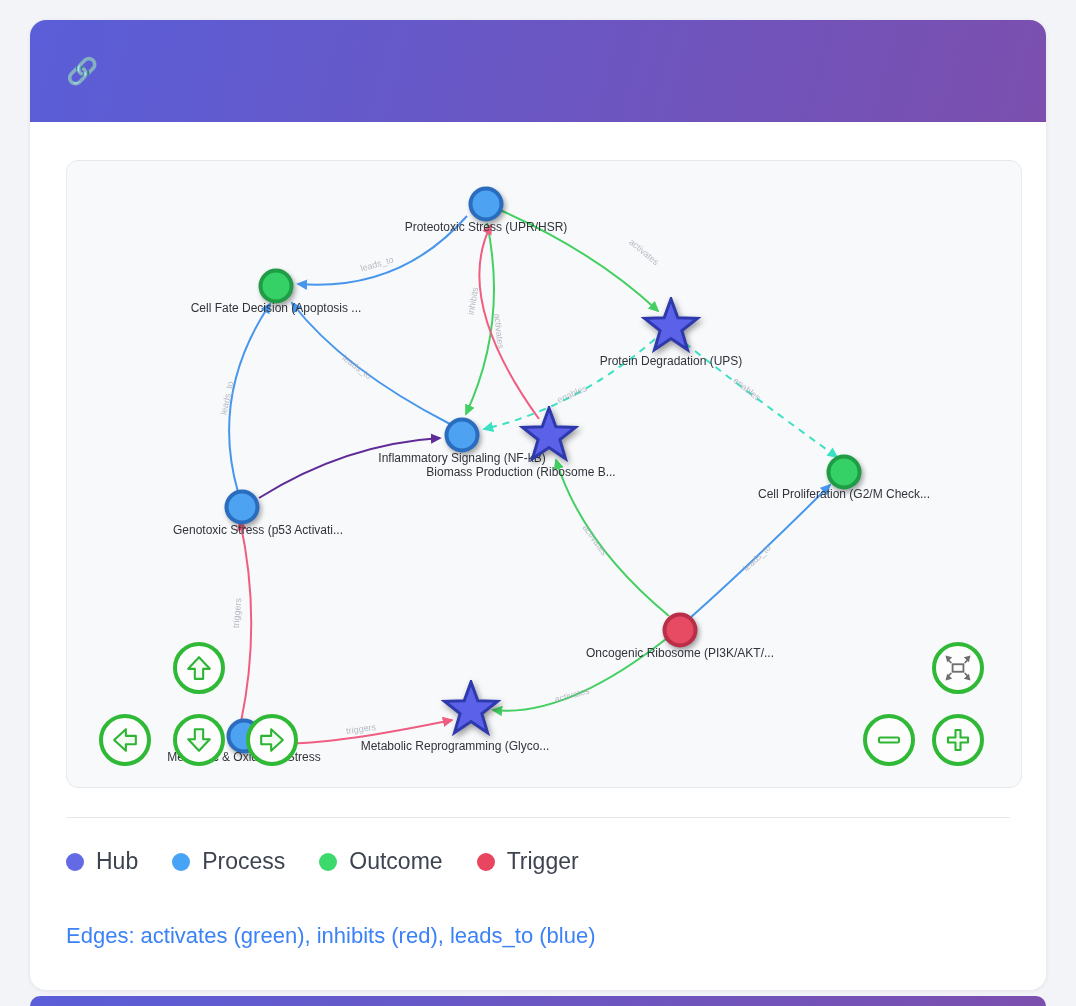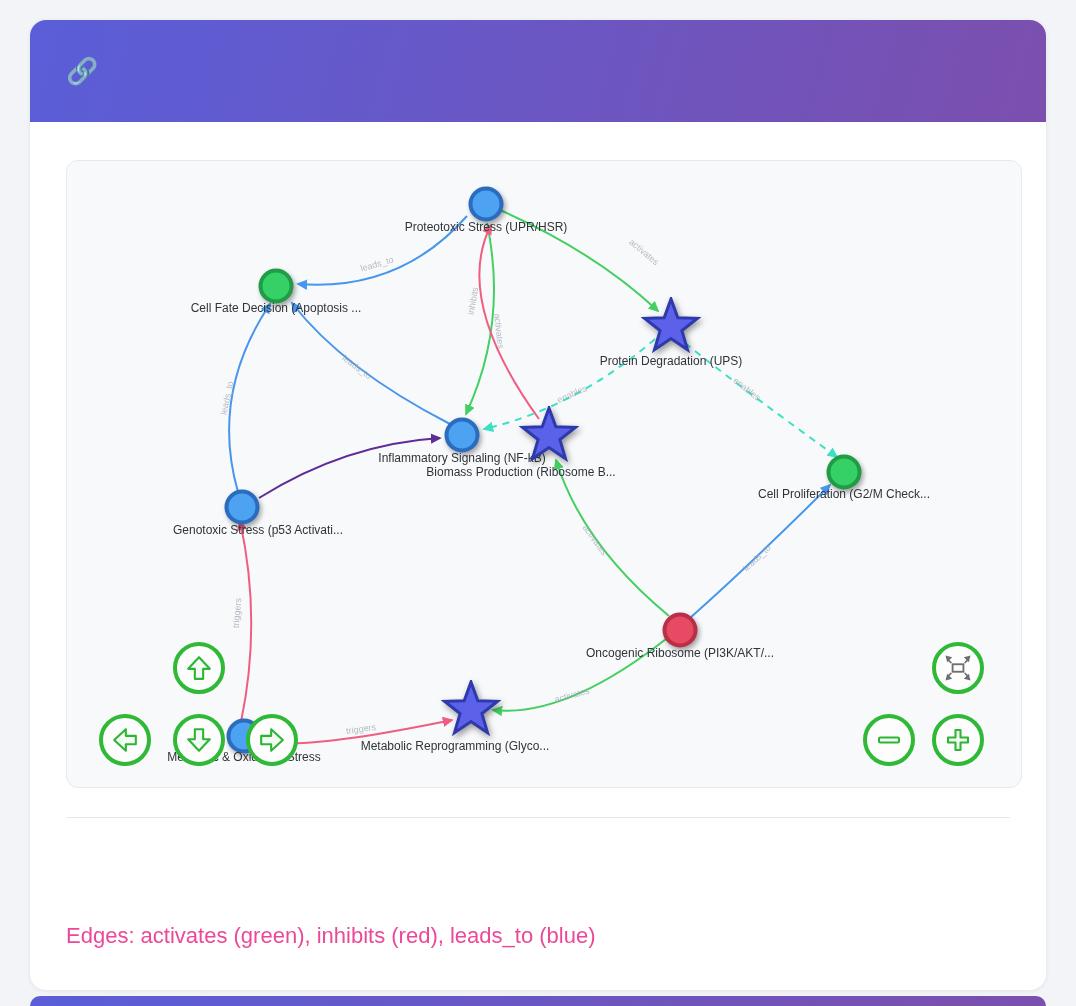--- a/index.html
+++ b/index.html
@@ -20,21 +20,21 @@
     white-space:nowrap;}
   .elabel{position:absolute;font-size:9px;color:#9aa0ab;opacity:.7;white-space:nowrap;}
   .navbtn{position:absolute;width:44px;height:44px;border-radius:50%;background:#fdfdfd;
     border:4px solid #30b936;transform:translate(-50%,-50%);display:flex;align-items:center;
     justify-content:center;cursor:pointer;}
   .divider{position:absolute;left:36px;top:797px;width:944px;height:0;border-top:1px solid #e6e8ec;}
   .legend{position:absolute;left:36px;top:828px;display:flex;align-items:center;gap:34px;}
   .legend-item{display:flex;align-items:center;gap:12px;}
   .legend-dot{width:18px;height:18px;border-radius:50%;}
   .legend-label{font-size:23px;color:#3d4450;}
-  .caption{position:absolute;left:36px;top:903px;font-size:22px;color:#ec4899;}
+  .caption{position:absolute;left:36px;top:903px;font-size:22px;color:#3b82f6;}
   .next-card-peek{position:absolute;left:30px;top:996px;width:1016px;height:10px;
     border-radius:12px 12px 0 0;}
 </style>
 </head>
 <body>
 
 <div class="card">
   <div class="card-header" id="card-header" style="background: linear-gradient(105deg, rgb(90, 94, 216) 0%, rgb(123, 79, 174) 100%);">
     <span class="hicon">🔗</span>
   </div>
@@ -156,17 +156,35 @@
       </div>
       <div class="navbtn" style="left: 891px; top: 579px;">
         <svg width="30" height="30" viewBox="0 0 36 36">
           <path d="M15 6 H21 V15 H30 V21 H21 V30 H15 V21 H6 V15 H15 Z" fill="#f2fbf2" stroke="#2eb434" stroke-width="2.5" stroke-linejoin="round"></path>
         </svg>
       </div>
     </div>
 
   <div class="divider"></div>
 
+  <div class="legend">
+    <div class="legend-item">
+      <span class="legend-dot" style="background: rgb(99, 106, 228);"></span>
+      <span class="legend-label">Hub</span>
+    </div>
+    <div class="legend-item">
+      <span class="legend-dot" style="background: rgb(70, 163, 245);"></span>
+      <span class="legend-label">Process</span>
+    </div>
+    <div class="legend-item">
+      <span class="legend-dot" style="background: rgb(60, 217, 109);"></span>
+      <span class="legend-label">Outcome</span>
+    </div>
+    <div class="legend-item">
+      <span class="legend-dot" style="background: rgb(232, 69, 94);"></span>
+      <span class="legend-label">Trigger</span>
+    </div>
+  </div>
 
   <div class="caption">Edges: activates (green), inhibits (red), leads_to (blue)</div>
 </div>
 
 <div class="next-card-peek" id="next-card-peek" style="background: linear-gradient(105deg, rgb(90, 94, 216) 0%, rgb(123, 79, 174) 100%);"></div>
 
 </body></html>

